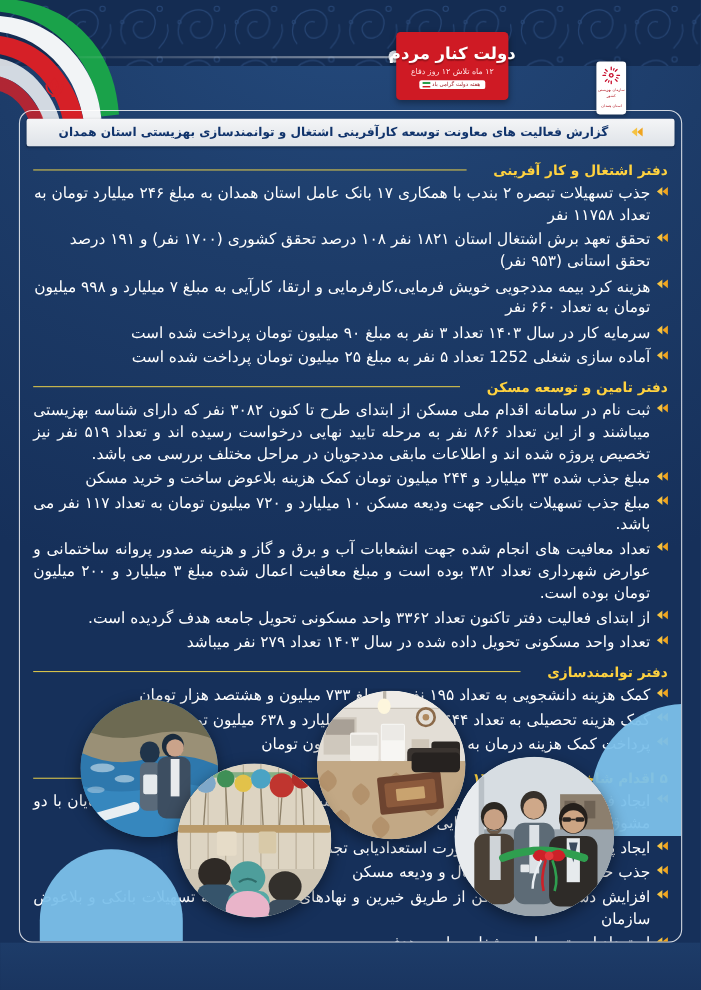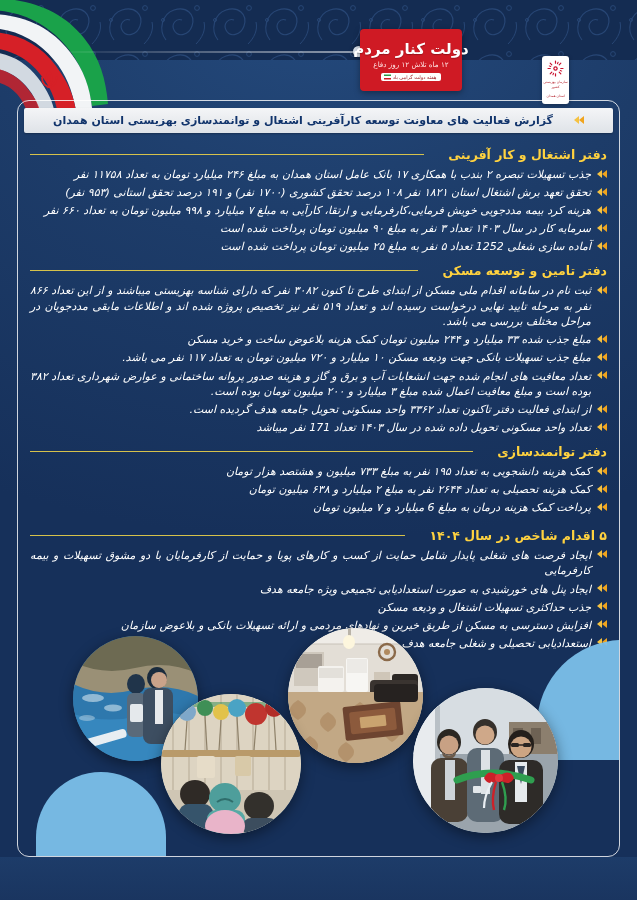--- a/index.html
+++ b/index.html
@@ -211,25 +211,24 @@
   .bullets { list-style: none; direction: rtl; }
   .bullets li {
     display: flex;
     align-items: flex-start;
     gap: 5px;
     margin-bottom: 2.5px;
     line-height: 1.42;
   }
   .bullets li .b-txt {
     color: #ffffff;
-    font-size: 11px;
+    font-size: 14px;
     text-align: justify;
     text-align-last: right;
     flex: 1 1 auto;
-    font-style: italic;
   }
   .bullets li .arrow-bullet { margin-top: 2.5px; }
 
   
   .bullets.tight li .b-txt { text-align: right; text-align-last: right; }
 
   
   .collage {
     position: absolute;
     left: 0; right: 0; bottom: 0;
@@ -404,21 +403,21 @@
         <li>
           <span class="arrow-bullet"></span>
           <span class="b-txt">تعداد معافیت های انجام شده جهت انشعابات آب و برق و گاز و هزینه صدور پروانه ساختمانی و عوارض شهرداری تعداد ۳۸۲ بوده است و مبلغ معافیت اعمال شده مبلغ ۳ میلیارد و ۲۰۰ میلیون تومان بوده است.</span>
         </li>
         <li>
           <span class="arrow-bullet"></span>
           <span class="b-txt">از ابتدای فعالیت دفتر تاکنون تعداد ۳۳۶۲ واحد مسکونی تحویل جامعه هدف گردیده است.</span>
         </li>
         <li>
           <span class="arrow-bullet"></span>
-          <span class="b-txt">تعداد واحد مسکونی تحویل داده شده در سال ۱۴۰۳ تعداد 171 نفر میباشد</span>
+          <span class="b-txt">تعداد واحد مسکونی تحویل داده شده در سال ۱۴۰۳ تعداد ۲۷۹ نفر میباشد</span>
         </li>
       </ul>
 
       <div class="sec-head">
         <span class="sh-text">دفتر توانمندسازی</span>
         <span class="sh-rule"></span>
       </div>
       <ul class="bullets tight">
         <li>
           <span class="arrow-bullet"></span>

